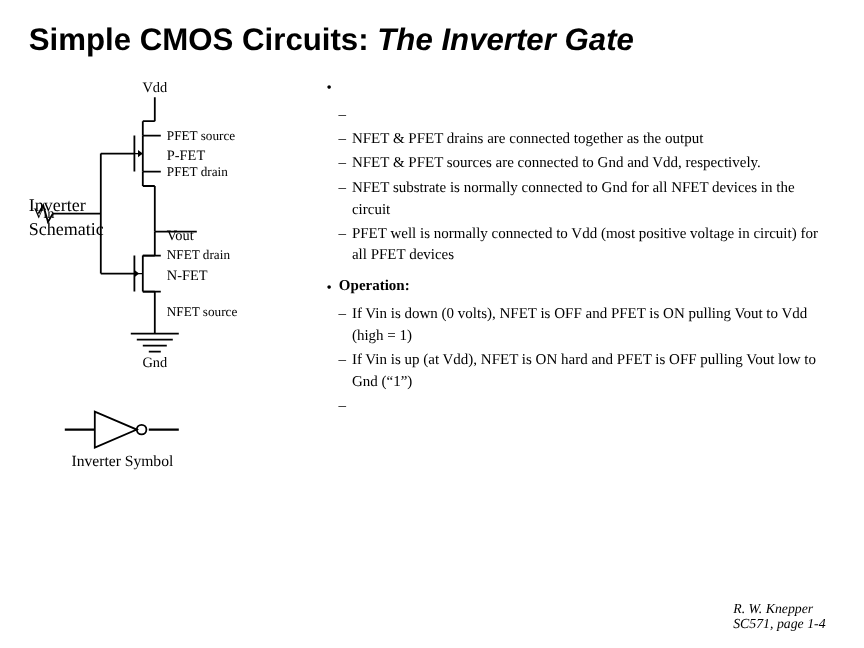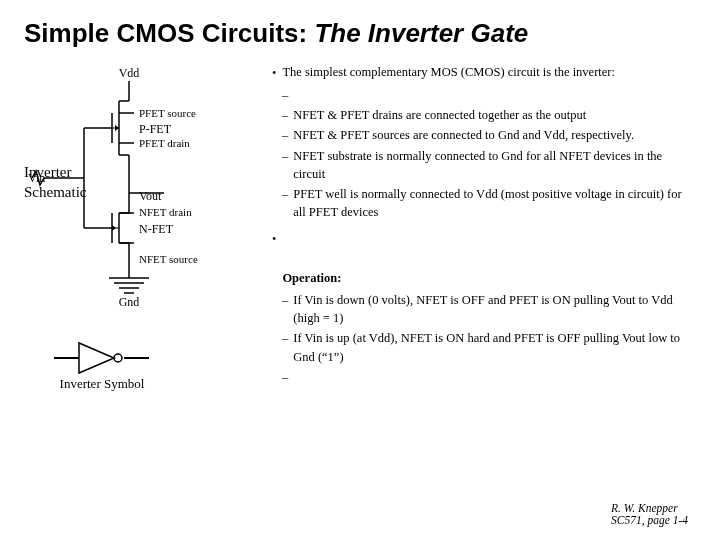--- a/index.html
+++ b/index.html
@@ -76,21 +76,20 @@
       gap: 5px;
       margin-bottom: 2px;
     }
 
     .dash {
       flex-shrink: 0;
     }
 
     .operation-label {
       font-weight: bold;
-      margin-top: 40px;
     }
 
     .footer-right {
       position: absolute;
       bottom: 14px;
       right: 24px;
       font-size: 11.5px;
       font-style: italic;
     }
   </style>
@@ -196,21 +195,20 @@
           <div>Schematic</div>
         </div>
       </div>
     </div>
 
     <div class="right-column">
 
       <div class="bullet-section">
         <div class="bullet-main">
           <span class="bullet-dot">•</span>
-          <span>The simplest complementary MOS (CMOS) circuit is the inverter:</span>
         </div>
         <div class="sub-items">
           <div class="sub-item">
             <span class="dash">–</span>
           </div>
           <div class="sub-item">
             <span class="dash">–</span>
             <span>NFET &amp; PFET drains are connected together as the output</span>
           </div>
           <div class="sub-item">

